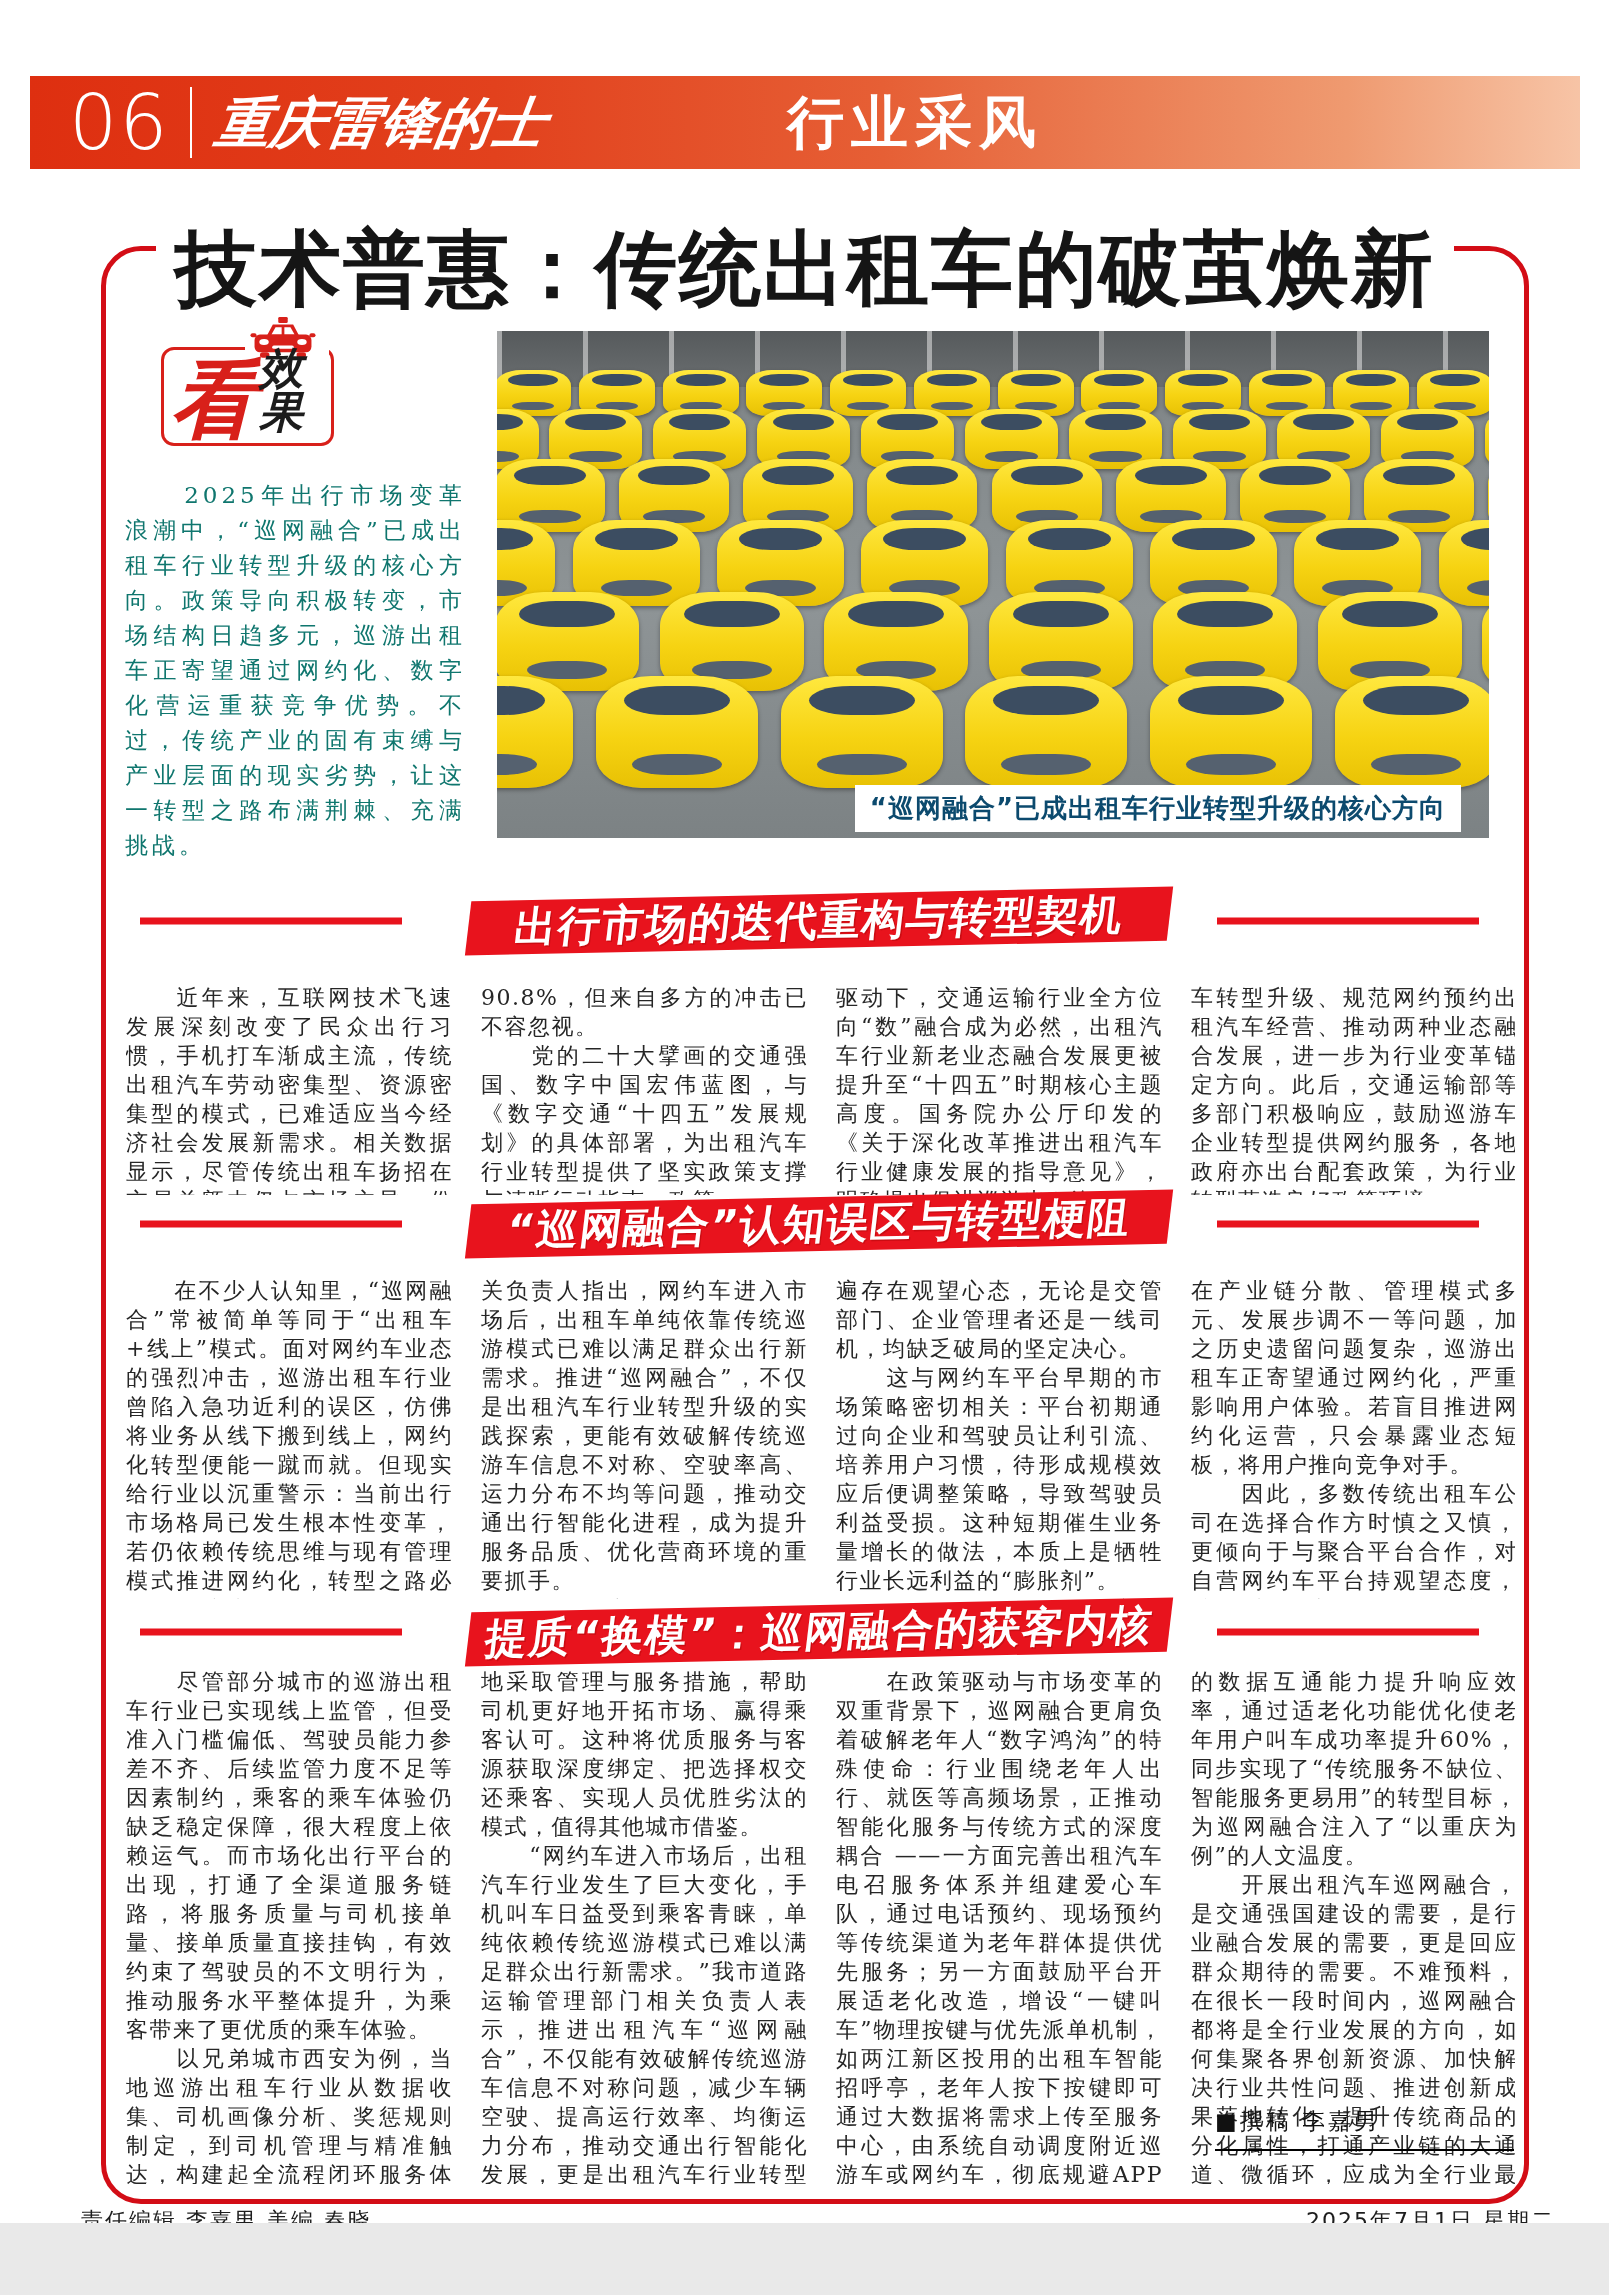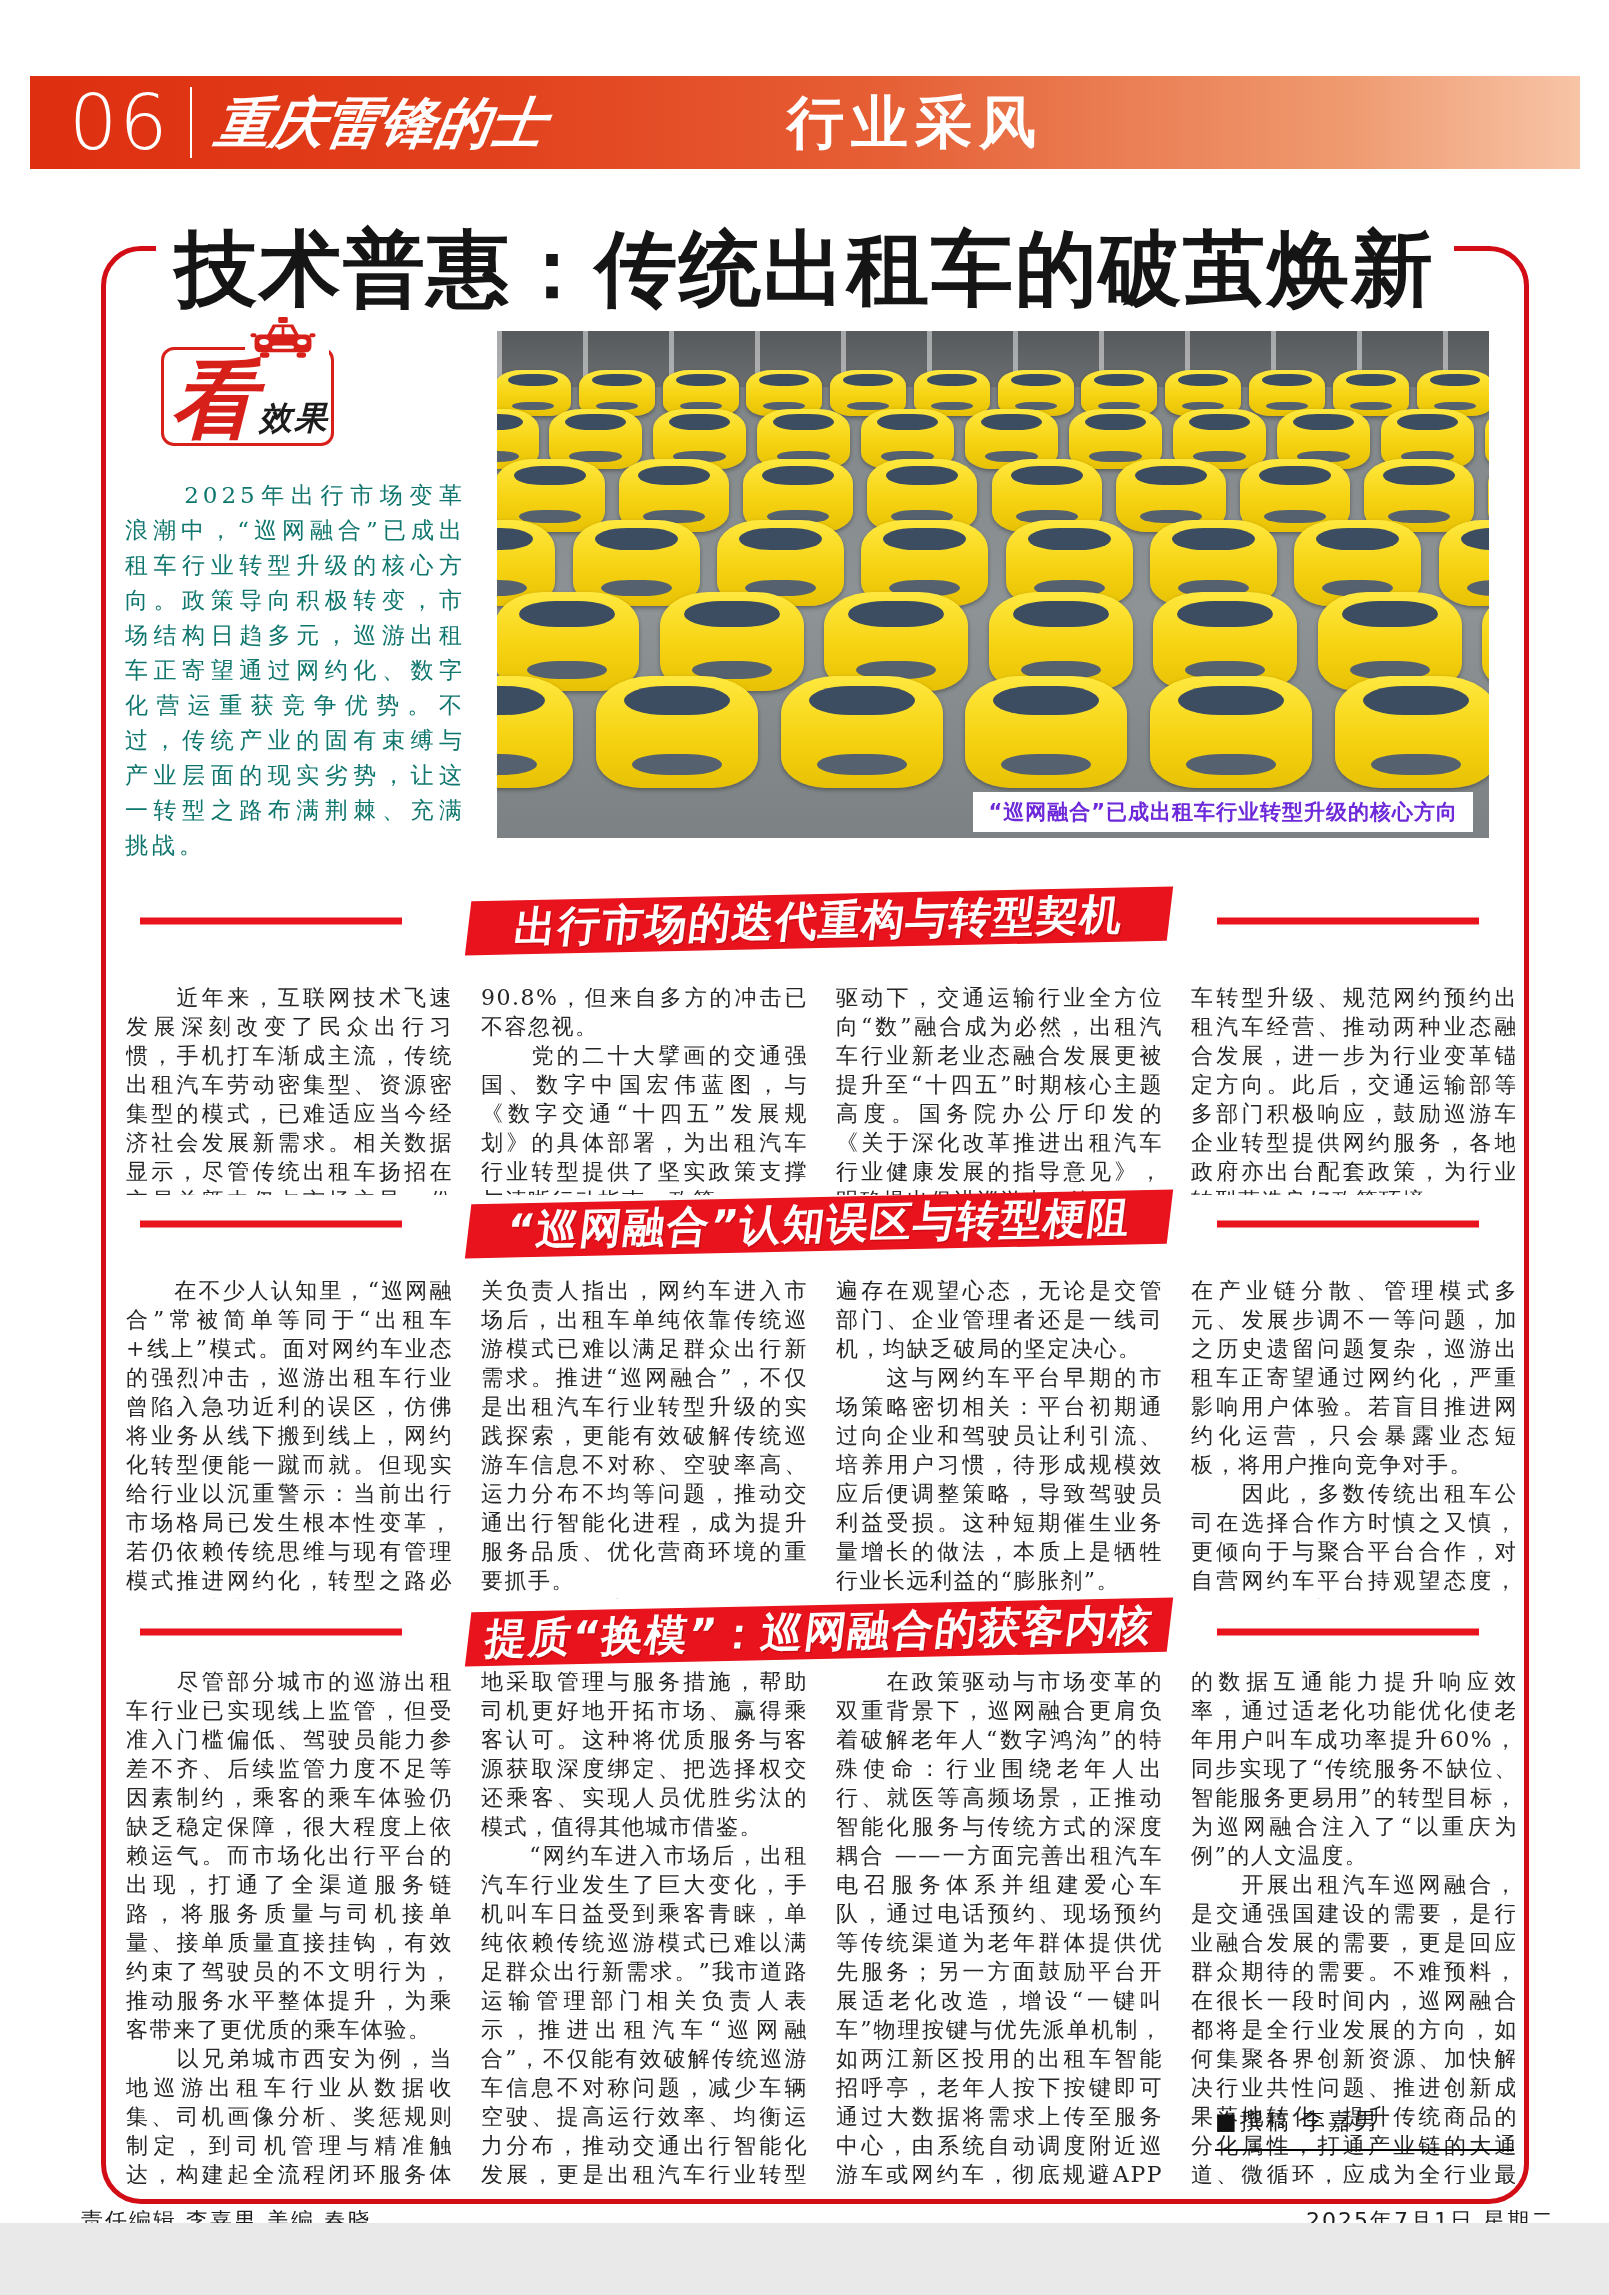--- a/index.html
+++ b/index.html
@@ -47,21 +47,21 @@
     position:absolute; top:-33px; left:81px; width:76px; height:46px;
     background:#fff; padding:0 4px;
   }
   .stamp-chars { position:absolute; left:0; top:0; width:100%; height:100%;
     display:flex; align-items:flex-end; justify-content:flex-start; }
   .stamp-kan {
     color:#d8201a; font-size:85px; line-height:1; font-weight:bold; font-style:italic;
     margin:-29px 3px 1px 7px; font-family:"DejaVu Serif", serif;
   }
   .stamp-xiaoguo {
-    color:#1c1c1c; font-size:33px; line-height:1; font-weight:bold; font-style:italic;
+    color:#1c1c1c; font-size:44px; line-height:1; font-weight:bold; font-style:italic;
     margin:0 0 9px 0; font-family:"DejaVu Serif", serif; letter-spacing:2px;
   }
   
   .intro {
     position:absolute; left:125px; top:478px; width:341px; height:391px;
     font-size:23px; line-height:35px; letter-spacing:4px; color:#0f766e;
     text-align:justify; white-space:pre-line; z-index:2; overflow:hidden;
   }
   
   .photo {
@@ -75,22 +75,22 @@
       repeating-linear-gradient(90deg, rgba(230,230,230,.55) 0 5px, transparent 5px 86px),
       linear-gradient(180deg,#565a5c,#6b6f71);
   }
   .car { position:absolute; background:linear-gradient(180deg,#ffe83f 0%,#f6d312 55%,#e8c104 100%);
     border-radius:34% 34% 28% 28%; box-shadow:0 2px 4px rgba(0,0,0,.35); }
   .car .ws { position:absolute; left:17%; top:9%; width:66%; height:26%;
     background:#3c4d61; border-radius:48%/62%; }
   .car .rw { position:absolute; left:22%; bottom:12%; width:56%; height:18%;
     background:#55616f; border-radius:46%/60%; }
   .photo-caption {
-    position:absolute; right:16px; bottom:6px; background:#ffffff;
-    padding:6px 15px; font-size:21px; font-weight:700; color:#6d28d9;
+    position:absolute; right:28px; bottom:6px; background:#ffffff;
+    padding:6px 15px; font-size:26px; font-weight:700; color:#0c4a6e;
     font-family:"DejaVu Sans", sans-serif; letter-spacing:1px; z-index:5;
   }
   
   .sec-head { position:absolute; left:0; width:1610px; height:54px; z-index:2; }
   .sec-dash { position:absolute; top:50%; transform:translateY(-50%); width:262px; height:7px; background:#e8131d; }
   .sec-dash.left { left:140px; } .sec-dash.right { right:131px; }
   .sec-banner {
     position:absolute; left:50%; top:0; height:100%; width:702px;
     transform:translateX(-48%) rotate(-1.2deg) skewX(-8deg);
     background:#e8131d; display:flex; align-items:center; justify-content:center;

